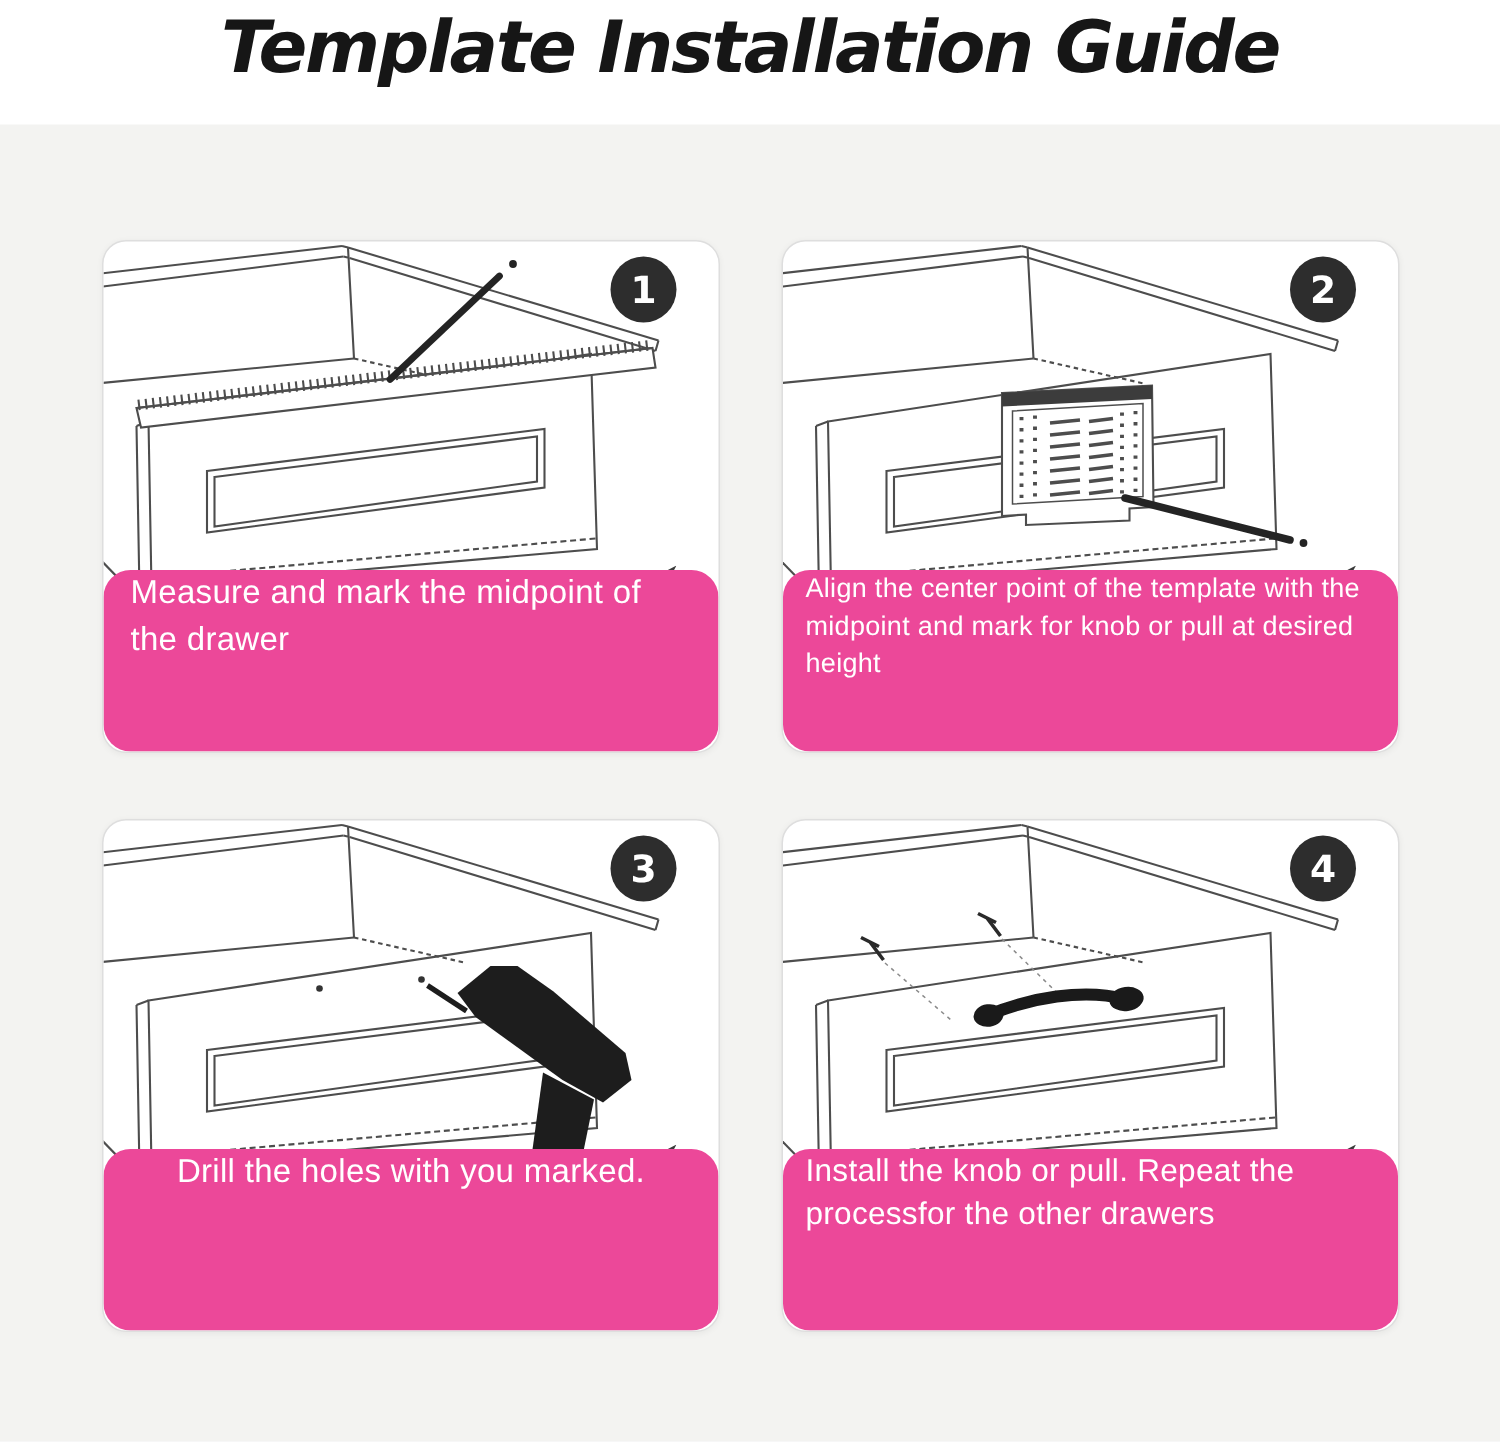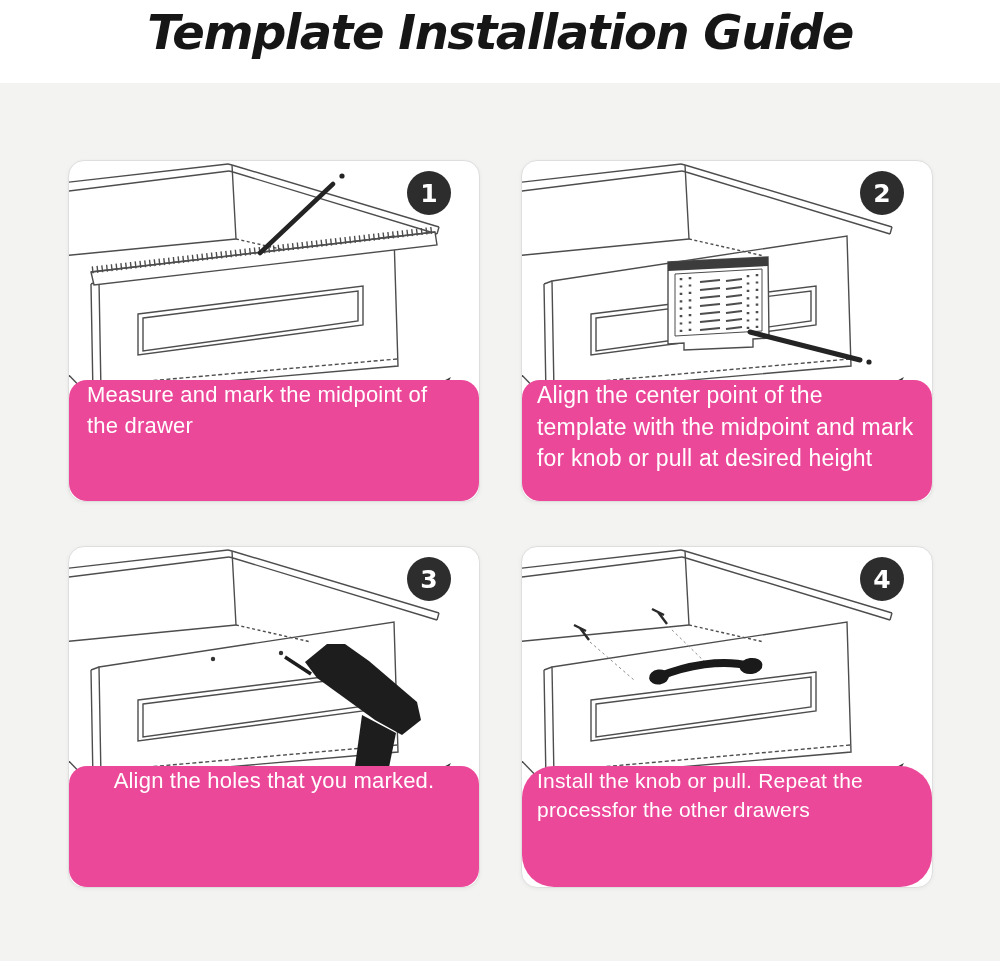--- a/index.html
+++ b/index.html
@@ -63,22 +63,22 @@
     background: #ec4899;
     border-radius: 18px;
     color: #ffffff;
     display: flex; align-items: flex-start;
     padding: 0 18px;
     box-sizing: border-box;
     font-size: 22px;
     line-height: 1.4;
     letter-spacing: 0.2px;
   }
-  .bubble.small  { font-size: 23px; line-height: 1.38; padding: 0 15px; }
-  .bubble.medium { font-size: 21px; padding: 0 15px; border-radius: 32px; }
+  .bubble.small  { font-size: 18px; line-height: 1.38; padding: 0 15px; }
+  .bubble.medium { font-size: 21px; padding: 0 15px; }
   .bubble.center { justify-content: center; text-align: center; }
   .tail {
     position: absolute; right: 28px; bottom: 99px;
     width: 48px; height: 25px;
     background: #3a3a3a;
     clip-path: polygon(0 100%, 100% 0, 72% 100%);
   }
   svg { display: block; }
 </style>
 </head>
@@ -175,21 +175,21 @@
     <g fill="#1d1d1d">
       <path d="M216,110 L242,127" stroke="#1d1d1d" stroke-width="3.5" fill="none"></path>
       <path d="M236,115 L258,97 L276,97 L300,114 L348,155 L352,173 L333,188 L306,173 L248,131 Z"></path>
       <path d="M293,168 L327,186 L316,240 L284,234 Z"></path>
       <path d="M256,231 L350,227 L354,252 L252,254 Z"></path>
     </g>
   </svg>
   <div class="badge">3</div>
   <div class="tail"></div>
   <div class="bubble center">
-    <span>Align the holes that you marked.</span>
+    <span>Drill the holes with you marked.</span>
   </div>
 </div>
 
 <div class="card pos-4">
   <svg class="illustration" viewBox="0 0 412 242">
     <g>
       <use href="#drawer-base"></use>
     </g>
     <g stroke="#2a2a2a" stroke-width="2.4" fill="none">
       <path d="M52,78 L64,84 M58,81 L67,93"></path>

